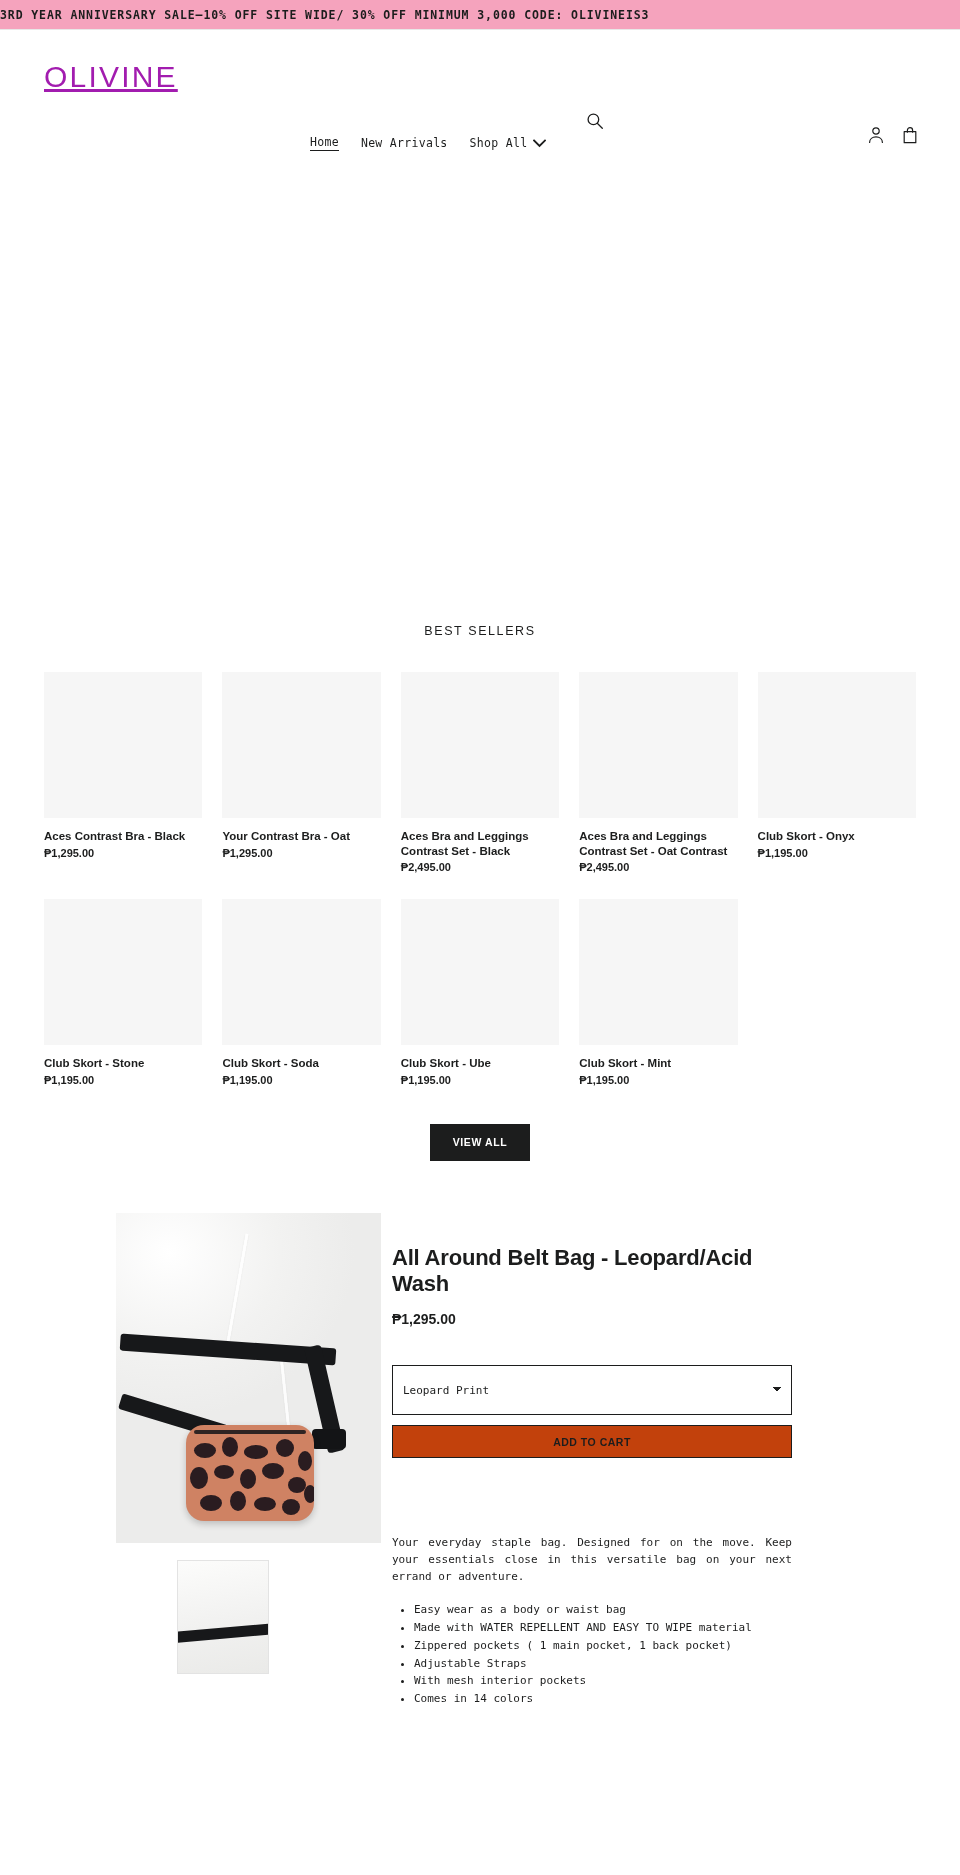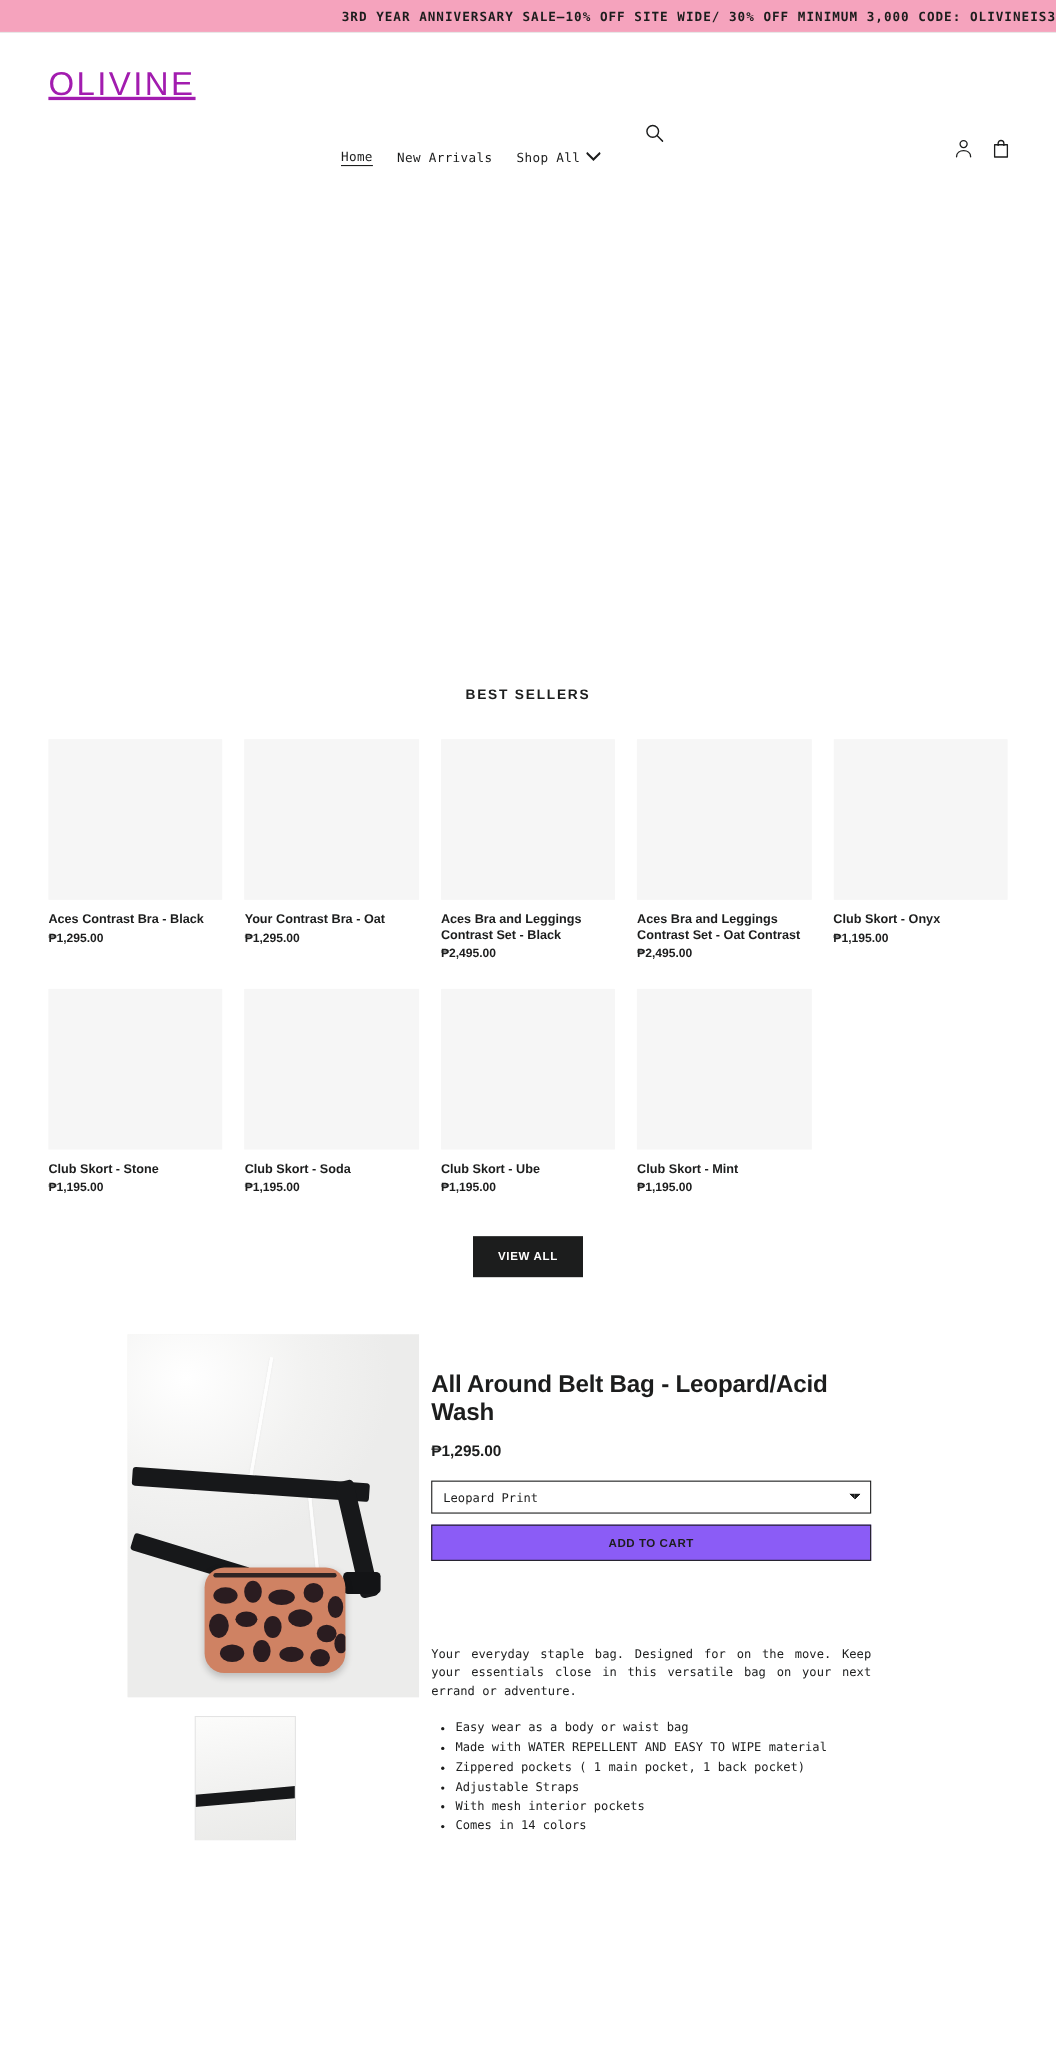--- a/index.html
+++ b/index.html
@@ -11,21 +11,21 @@
     -webkit-font-smoothing: antialiased;
   }
   body { width: 960px; overflow-x: hidden; }
 
   
   .announcement {
     background: #f5a3bd;
     height: 30px;
     display: flex;
     align-items: center;
-    justify-content: flex-end;
+    justify-content: flex-start;
     border-bottom: 1px solid #e8e8e8;
   }
   .announcement-text {
     font-family: "DejaVu Sans Mono", monospace;
     font-size: 11.5px;
     font-weight: 700;
     letter-spacing: 0.9px;
     color: #1c1d1d;
     white-space: nowrap;
   }
@@ -92,21 +92,21 @@
   
   .hero { height: 508px; background: #ffffff; }
 
   
   .section {
     padding: 0 44px;
   }
   .section-title {
     text-align: center;
     font-size: 12.5px;
-    font-weight: 700;
+    font-weight: 400;
     letter-spacing: 1.6px;
     color: #1c1d1d;
     margin-top: 10px;
     margin-bottom: 34px;
   }
   .grid {
     display: grid;
     grid-template-columns: repeat(5, 1fr);
     column-gap: 20px;
     row-gap: 26px;
@@ -244,23 +244,23 @@
     letter-spacing: -0.2px;
     color: #1c1d1d;
   }
   .product-price {
     margin-top: 13px;
     font-size: 14px;
     font-weight: 700;
     color: #1c1d1d;
   }
   .variant-select {
-    margin-top: 19px;
+    margin-top: 38px;
     width: 100%;
-    height: 30px;
+    height: 50px;
     border: 1px solid #1c1d1d;
     background: #fff;
     font-family: "DejaVu Sans Mono", monospace;
     font-size: 11px;
     color: #1c1d1d;
     padding: 0 10px;
     border-radius: 0;
     cursor: pointer;
     -webkit-appearance: none;
     appearance: none;
@@ -270,21 +270,21 @@
     background-position:
       calc(100% - 14px) calc(50% - 1px),
       calc(100% - 9px) calc(50% - 1px);
     background-size: 5px 5px, 5px 5px;
     background-repeat: no-repeat;
   }
   .btn-outline {
     margin-top: 10px;
     width: 100%;
     height: 33px;
-    background: #8b5cf6;
+    background: #c2410c;
     border: 1px solid #1c1d1d;
     color: #1c1d1d;
     font-size: 10.5px;
     font-weight: 700;
     letter-spacing: 0.5px;
     cursor: pointer;
   }
   .product-desc {
     margin-top: 76px;
     font-family: "DejaVu Sans Mono", monospace;

